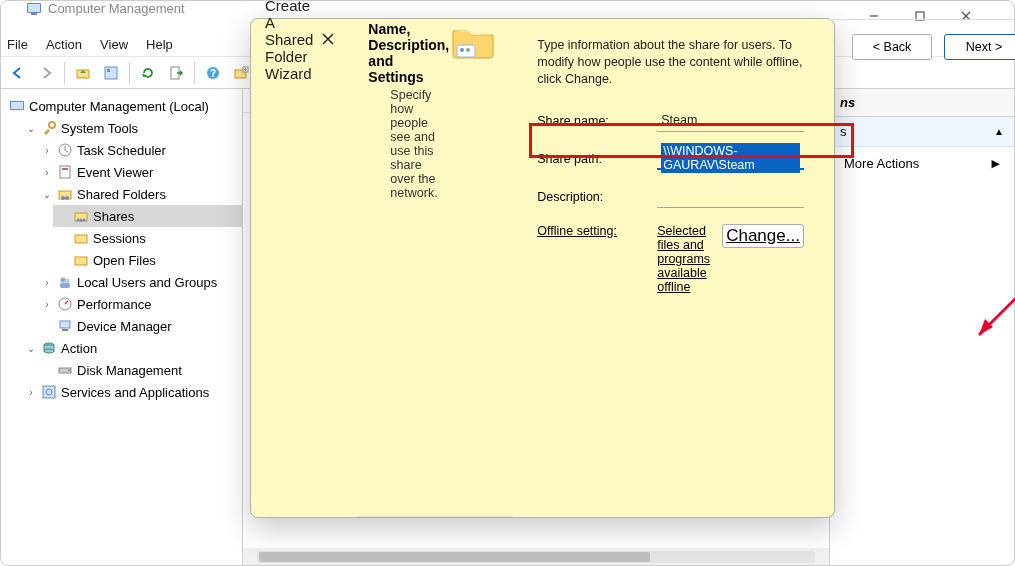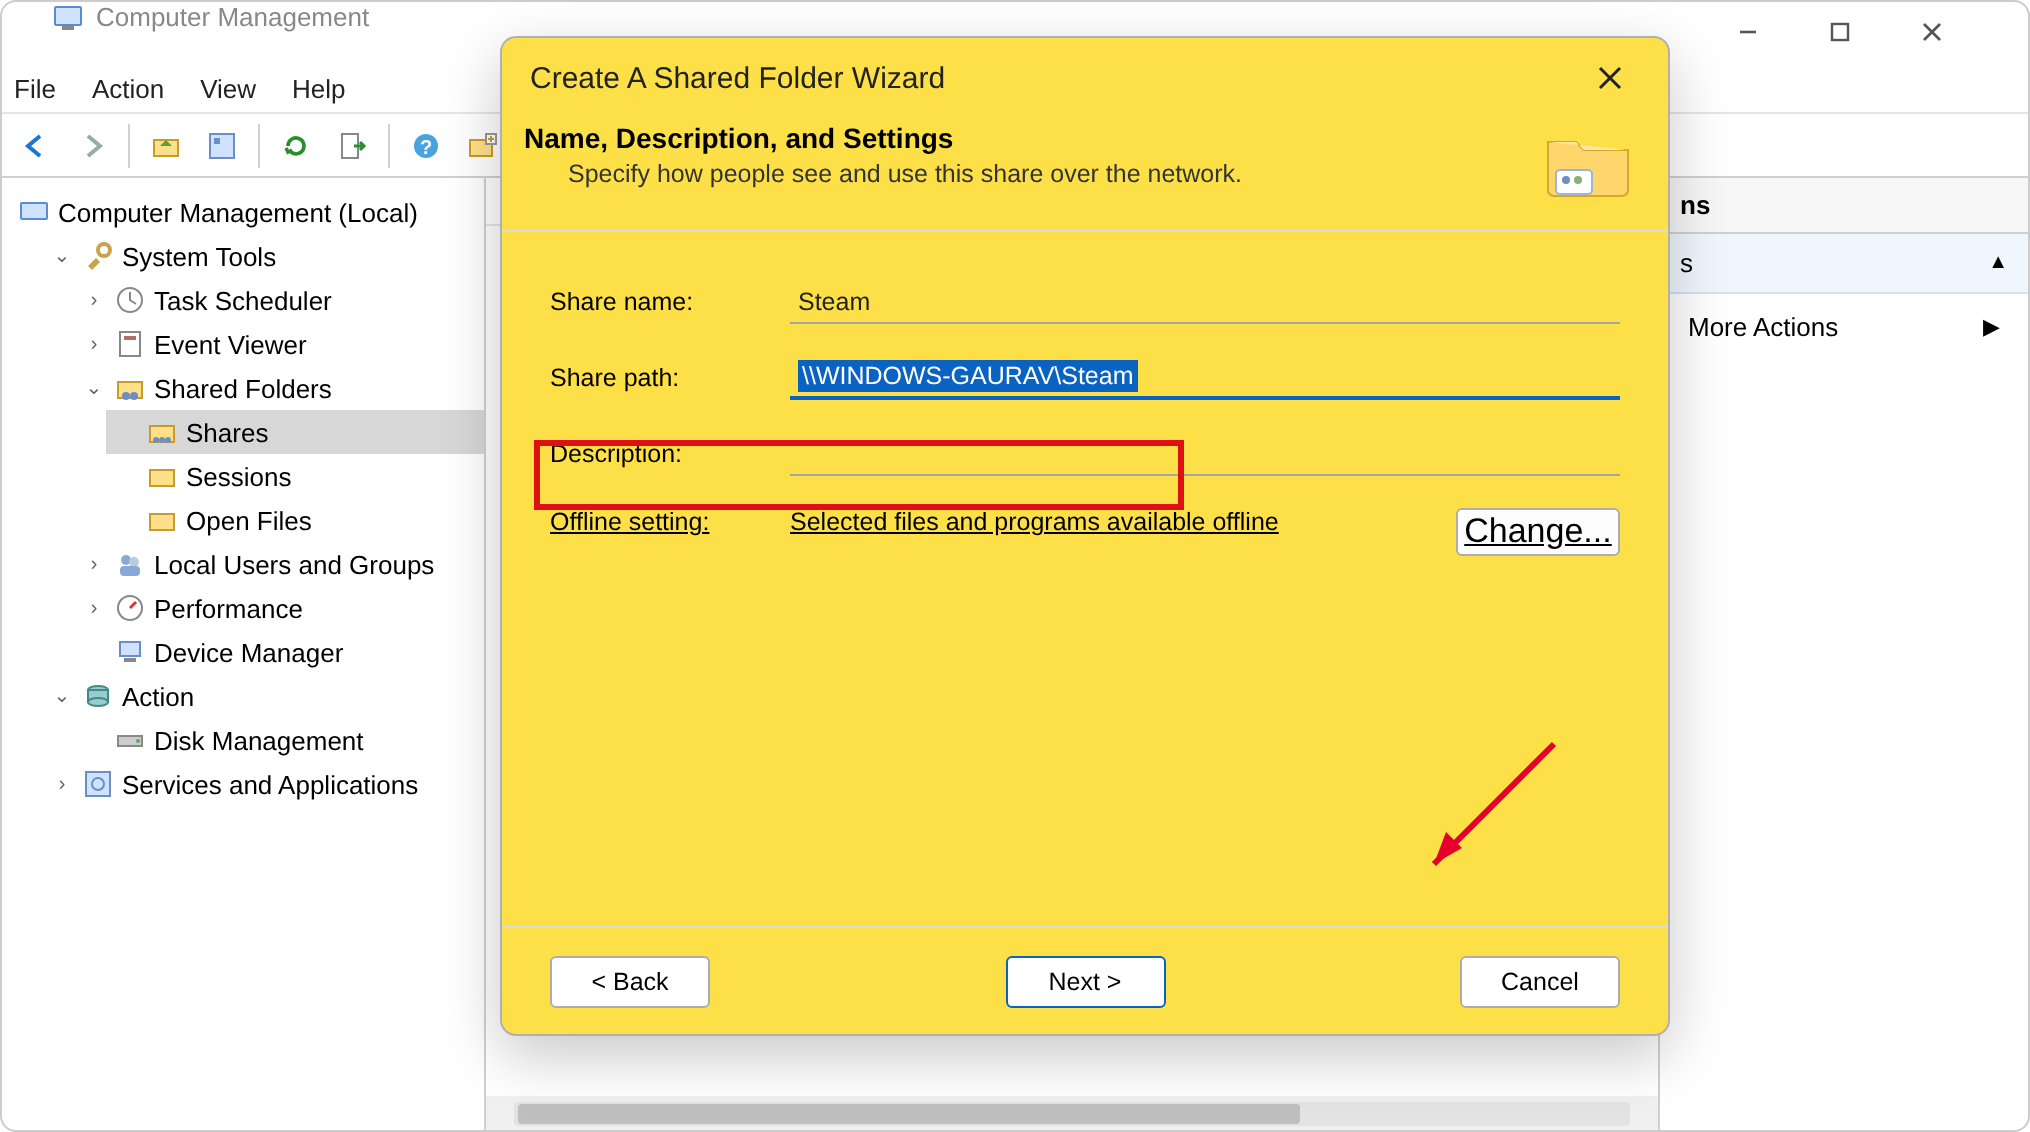--- a/index.html
+++ b/index.html
@@ -29,28 +29,28 @@
   .tree-label { font-size: 13px; }
 
   .mid-pane { flex: 1; display: flex; flex-direction: column; border-right: 1px solid #d0d0d0; min-width: 0; }
   .mid-headerrow { height: 24px; background: #fff; border-bottom: 1px solid #e5e5e5; }
   .mid-content { flex: 1; min-height: 0; }
   .hscroll { height: 17px; background: #f0f0f0; display: flex; align-items: center; }
   .hscroll .track { flex: 1; height: 12px; background: #e3e3e3; margin: 0 14px; border-radius: 2px; position: relative; }
   .hscroll .thumb { position: absolute; left: 2px; top: 1px; height: 10px; width: 70%; background: #bfbfbf; border-radius: 2px; }
 
   .right-pane { width: 184px; display: flex; flex-direction: column; }
-  .right-header { height: 28px; background: #f7f7f7; border-bottom: 1px solid #d0d0d0; padding-left: 10px; display:flex; align-items:center; font-weight: 600; font-size: 13px; overflow:hidden; }
+  .right-header { height: 28px; background: #f7f7f7; border-bottom: 1px solid #d0d0d0; padding-left: 10px; display:flex; align-items:center; font-weight: 600; font-size: 13px; overflow:hidden;font-style:italic; }
   .right-sub { height: 30px; background: #eff6fd; border-bottom: 1px solid #d0e4f5; display:flex; align-items:center; padding: 0 10px; font-size: 13px; overflow:hidden; }
   .right-sub .caret { margin-left: auto; font-size: 10px; }
   .right-item { height: 32px; display: flex; align-items: center; padding: 0 14px; font-size: 13px; overflow:hidden; }
   .right-item .caret { margin-left: auto; font-size: 11px; }
 
   
-  .dialog { position: absolute; left: 250px; top: 18px; width: 585px; height: 500px; background: #fde047; border: 1px solid #b0b0b0; border-radius: 8px; box-shadow: 0 10px 30px rgba(0,0,0,.22); display: flex; flex-direction: column; }
+  .dialog { position: absolute; left: 250px; top: 18px; width: 585px; height: 500px; background: #fef9c3; border: 1px solid #b0b0b0; border-radius: 8px; box-shadow: 0 10px 30px rgba(0,0,0,.22); display: flex; }
   .dlg-titlebar { height: 40px; display: flex; align-items: center; padding: 0 14px; }
   .dlg-title { flex: 1; font-size: 15px; color: #222; }
   .dlg-close { width: 30px; height: 30px; display:flex; align-items:center; justify-content:center; }
   .dlg-header { display: flex; padding: 2px 16px 14px 11px; border-bottom: 1px solid #dcdcdc; }
   .dlg-header .htext { flex: 1; }
   .dlg-header h2 { margin: 0; font-size: 14px; font-weight: 700; }
   .dlg-header p { margin: 3px 0 0 22px; font-size: 12.5px; color: #333; }
   .folder-ico { width: 48px; height: 40px; }
 
   .dlg-body { flex: 1; padding: 18px 24px 8px 24px; position: relative; }
@@ -397,20 +397,21 @@
     <svg class="folder-ico" viewBox="0 0 48 40">
       <path d="M4 10h14l4 4h22v20a3 3 0 0 1-3 3H7a3 3 0 0 1-3-3z" fill="#ffd66b" stroke="#d7a62c"></path>
       <path d="M4 10h14l4 4h22" fill="#ffe8a8"></path>
       <rect x="8" y="24" width="18" height="12" rx="2" fill="#fff" stroke="#9cb6d9"></rect>
       <circle cx="13" cy="29" r="2" fill="#6a8fc7"></circle>
         <circle cx="19" cy="29" r="2" fill="#8ab07a"></circle>
     </svg>
   </div>
 
   <div class="dlg-body">
+    <div class="intro">Type information about the share for users. To modify how people use the content while offline, click Change.</div>
 
     <div class="form-row">
       <label>Share name:</label>
       <div class="field">Steam</div>
     </div>
 
     <div class="form-row">
       <label>Share path:</label>
       <div class="path-underline">
         <span class="selected-text">\\WINDOWS-GAURAV\Steam</span>

